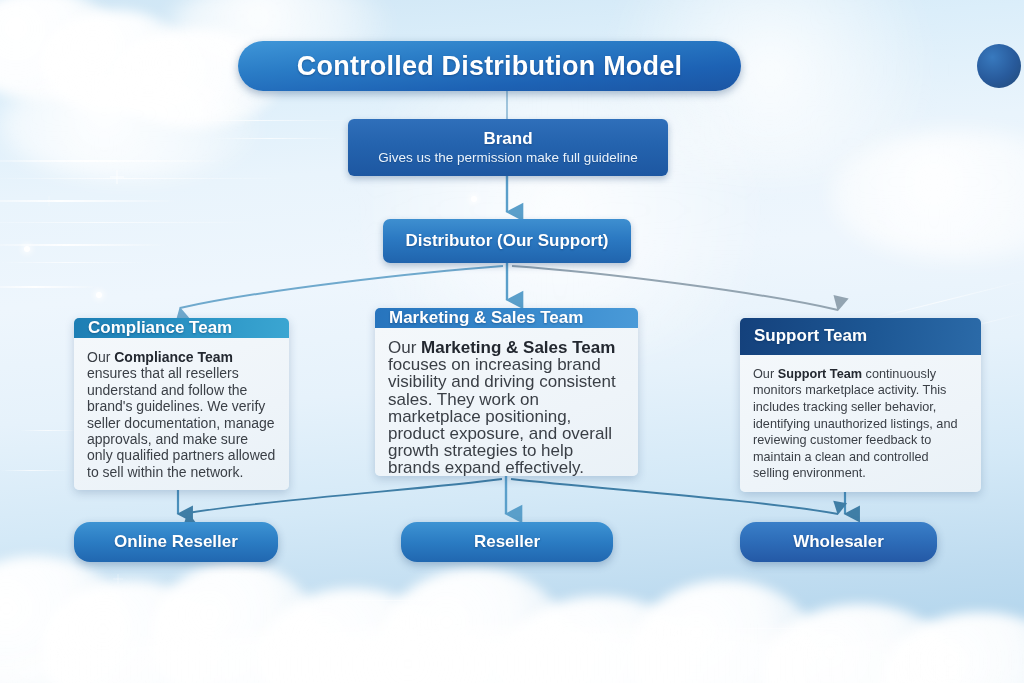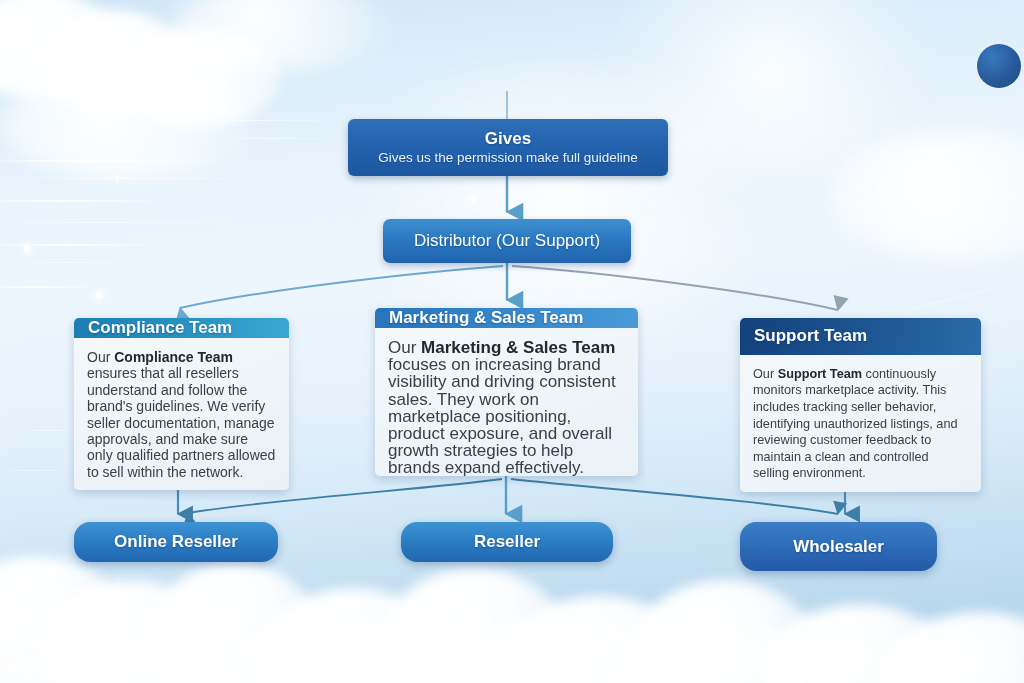--- a/index.html
+++ b/index.html
@@ -122,21 +122,21 @@
 
   .distributor-box {
     left: 383px; top: 219px;
     width: 248px; height: 44px;
     border-radius: 7px;
     background: linear-gradient(180deg, #3e8fd0 0%, #2b79c2 45%, #2064ad 100%);
     box-shadow: 0 3px 7px rgba(20,60,110,0.3);
     display: flex; align-items: center; justify-content: center;
   }
   .distributor-box .label {
-    color: #ffffff; font-size: 17px; font-weight: normal;
+    color: #ffffff; font-size: 17px; font-weight: bold;
     text-shadow: 0 1px 2px rgba(10,45,90,0.4);
   }
 
   .team-card {
     border-radius: 5px;
     box-shadow: 0 3px 10px rgba(30,70,120,0.22);
     overflow: hidden;
     display: flex; flex-direction: column;
   }
   .team-card .head {
@@ -182,21 +182,21 @@
   }
   .leaf-online {
     left: 74px; top: 522px; width: 204px; height: 40px;
     background: linear-gradient(180deg, #3d93d3 0%, #2b7cc3 50%, #2167b0 100%);
   }
   .leaf-reseller {
     left: 401px; top: 522px; width: 212px; height: 40px;
     background: linear-gradient(180deg, #3d93d3 0%, #2b7cc3 50%, #2167b0 100%);
   }
   .leaf-wholesaler {
-    left: 740px; top: 522px; width: 197px; height: 49px;
+    left: 740px; top: 522px; width: 197px; height: 40px;
     background: linear-gradient(180deg, #3a7fc8 0%, #2d6cb8 50%, #2459a6 100%);
   }
 </style>
 </head>
 <body>
 
 <div id="stage">
 
   <div class="bg-layer">
 
@@ -283,23 +283,26 @@
 
     <path d="M845,492 L845,514" stroke="#4a8fbb" stroke-width="2.2" fill="none" marker-end="url(#arrDeep)"></path>
 
     <path d="M506,476 L506,514" stroke="#5a9fca" stroke-width="2.4" fill="none" marker-end="url(#arrBlue)"></path>
 
     <path d="M502,479 C430,489 280,498 188,513" stroke="#3f7ea6" stroke-width="1.8" fill="none" marker-end="url(#arrDeep)"></path>
 
     <path d="M511,479 C600,489 760,500 838,514" stroke="#3f7ea6" stroke-width="1.8" fill="none" marker-end="url(#arrDeep)"></path>
   </svg>
 
+  <div class="node title-pill">
+    <span class="label">Controlled Distribution Model</span>
+  </div>
 
   <div class="node brand-box">
-    <span class="b-title">Gives</span>
+    <span class="b-title">Brand</span>
     <span class="b-sub">Gives us the permission make full guideline</span>
   </div>
 
   <div class="node distributor-box">
     <span class="label">Distributor (Our Support)</span>
   </div>
 
   <div class="node team-card card-compliance">
     <div class="head">
       <span class="htext">Compliance Team</span>

